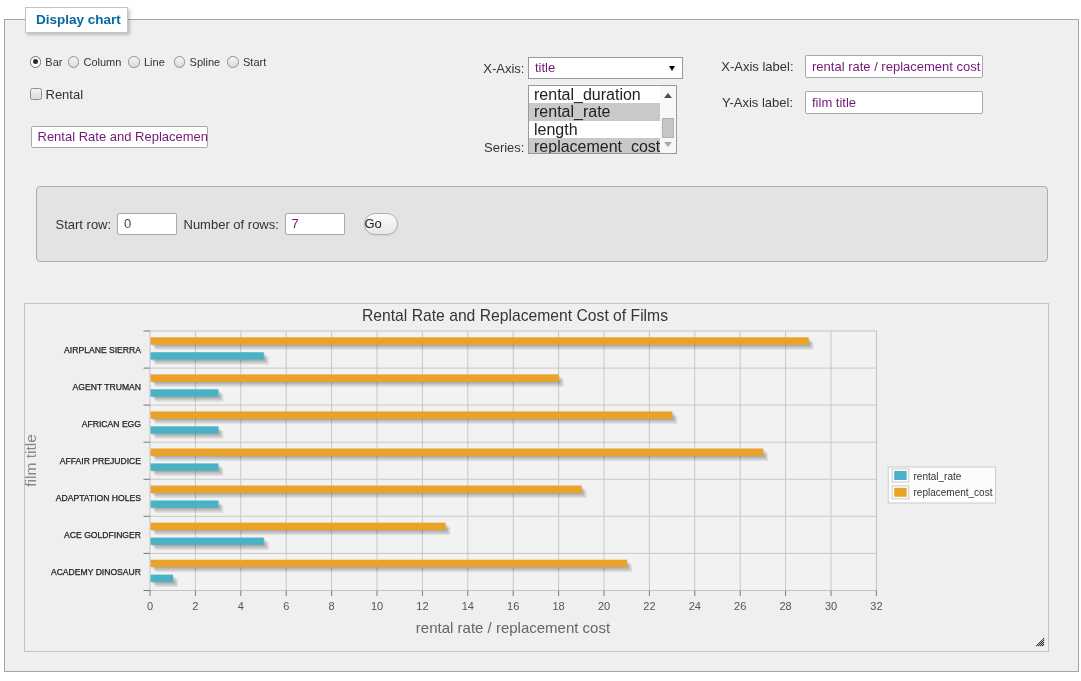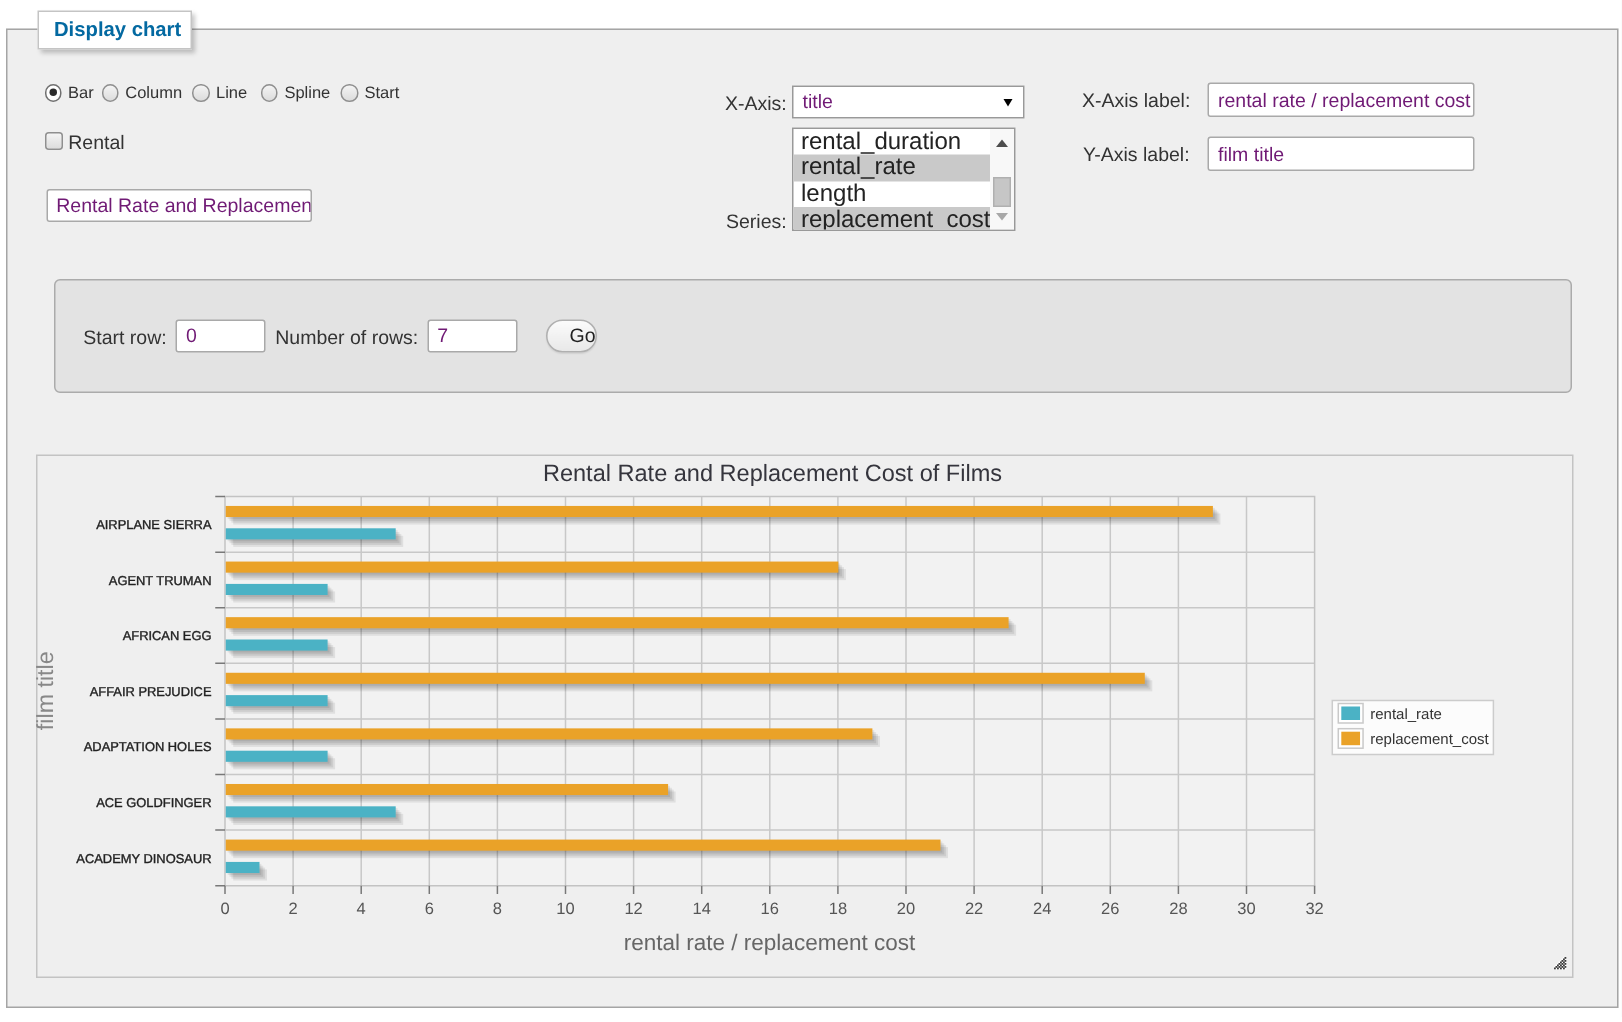--- a/index.html
+++ b/index.html
@@ -56,21 +56,21 @@
 <div class="lbl" style="left:721.3px; top:59px;">X-Axis label:</div>
 <div class="inp" style="left:805px; top:55px; width:178px; height:23px; line-height:21px;">rental rate / replacement cost</div>
 <div class="lbl" style="left:722px; top:95px;">Y-Axis label:</div>
 <div class="inp" style="left:805px; top:91px; width:178px; height:23px; line-height:21px;">film title</div>
 
 <div class="abs" style="left:36px; top:186px; width:1012px; height:76px; background:#e3e3e3; border:1px solid #ababab; border-radius:4px;"></div>
 <div class="lbl" style="left:55.5px; top:217px;">Start row:</div>
 <div class="inp" style="left:117px; top:212.5px; width:60px; height:22px;">0</div>
 <div class="lbl" style="left:183.5px; top:217px;">Number of rows:</div>
 <div class="inp" style="left:284.5px; top:212.5px; width:60px; height:22px;">7</div>
-<div class="abs" style="left:363.5px; top:213px; width:34.5px; height:22px; border:1px solid #b0b0b0; border-radius:11px; background:linear-gradient(#fbfbfb,#e8e8e8); font-size:13px; color:#222; text-align:right; line-height:20px; box-shadow:0 1px 1px rgba(0,0,0,0.08);">Go</div>
+<div class="abs" style="left:363.5px; top:213px; width:34.5px; height:22px; border:1px solid #b0b0b0; border-radius:11px; background:linear-gradient(#fbfbfb,#e8e8e8); font-size:13px; color:#222; text-align:left; line-height:20px; box-shadow:0 1px 1px rgba(0,0,0,0.08);">Go</div>
 
 <div class="abs" style="left:24px; top:303px; width:1025px; height:348.5px; border:1px solid #c3c3c3;"></div>
 <div class="abs" style="left:24px; top:303px; width:1025px; height:348px;">
 <svg width="1025" height="348" viewBox="0 0 1025 348" font-family="Liberation Sans, sans-serif">
 <rect x="126.0" y="28.0" width="726.4" height="259.5" fill="#f2f2f2"></rect>
 <path d="M171.4 28.0V287.5 M216.8 28.0V287.5 M262.2 28.0V287.5 M307.6 28.0V287.5 M353.0 28.0V287.5 M398.4 28.0V287.5 M443.8 28.0V287.5 M489.2 28.0V287.5 M534.6 28.0V287.5 M580.0 28.0V287.5 M625.4 28.0V287.5 M670.8 28.0V287.5 M716.2 28.0V287.5 M761.6 28.0V287.5 M807.0 28.0V287.5" stroke="#c8c8c8" stroke-width="1" fill="none"></path>
 <path d="M126.0 65.1H852.4 M126.0 102.1H852.4 M126.0 139.2H852.4 M126.0 176.3H852.4 M126.0 213.3H852.4 M126.0 250.4H852.4" stroke="#c8c8c8" stroke-width="1" fill="none"></path>
 <rect x="126.0" y="28.0" width="726.4" height="259.5" fill="none" stroke="#c3c3c3" stroke-width="1"></rect>
 <path d="M119.5 28.0H126.0 M119.5 65.1H126.0 M119.5 102.1H126.0 M119.5 139.2H126.0 M119.5 176.3H126.0 M119.5 213.3H126.0 M119.5 250.4H126.0 M119.5 287.5H126.0 M126.0 287.5V293.0 M171.4 287.5V293.0 M216.8 287.5V293.0 M262.2 287.5V293.0 M307.6 287.5V293.0 M353.0 287.5V293.0 M398.4 287.5V293.0 M443.8 287.5V293.0 M489.2 287.5V293.0 M534.6 287.5V293.0 M580.0 287.5V293.0 M625.4 287.5V293.0 M670.8 287.5V293.0 M716.2 287.5V293.0 M761.6 287.5V293.0 M807.0 287.5V293.0 M852.4 287.5V293.0" stroke="#787878" stroke-width="1" fill="none"></path>
 <rect x="127.75" y="35.55" width="658.1" height="7.4" fill="#000" fill-opacity="0.08"></rect>

